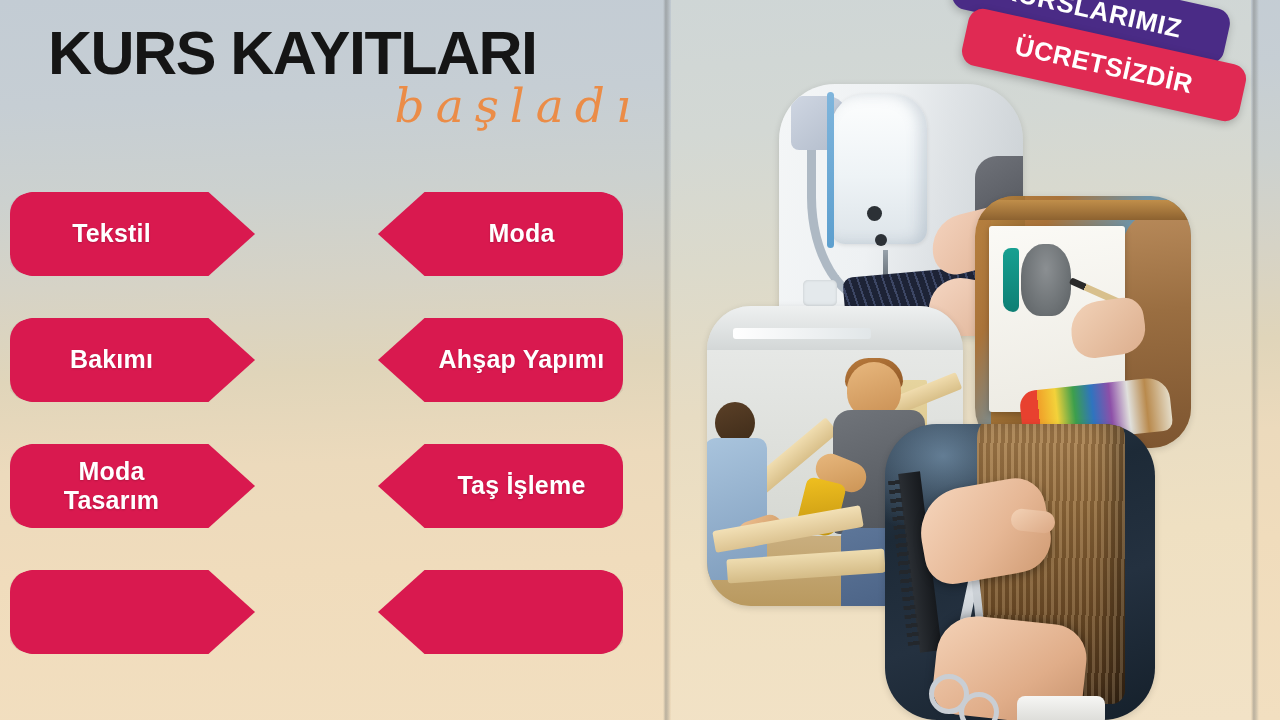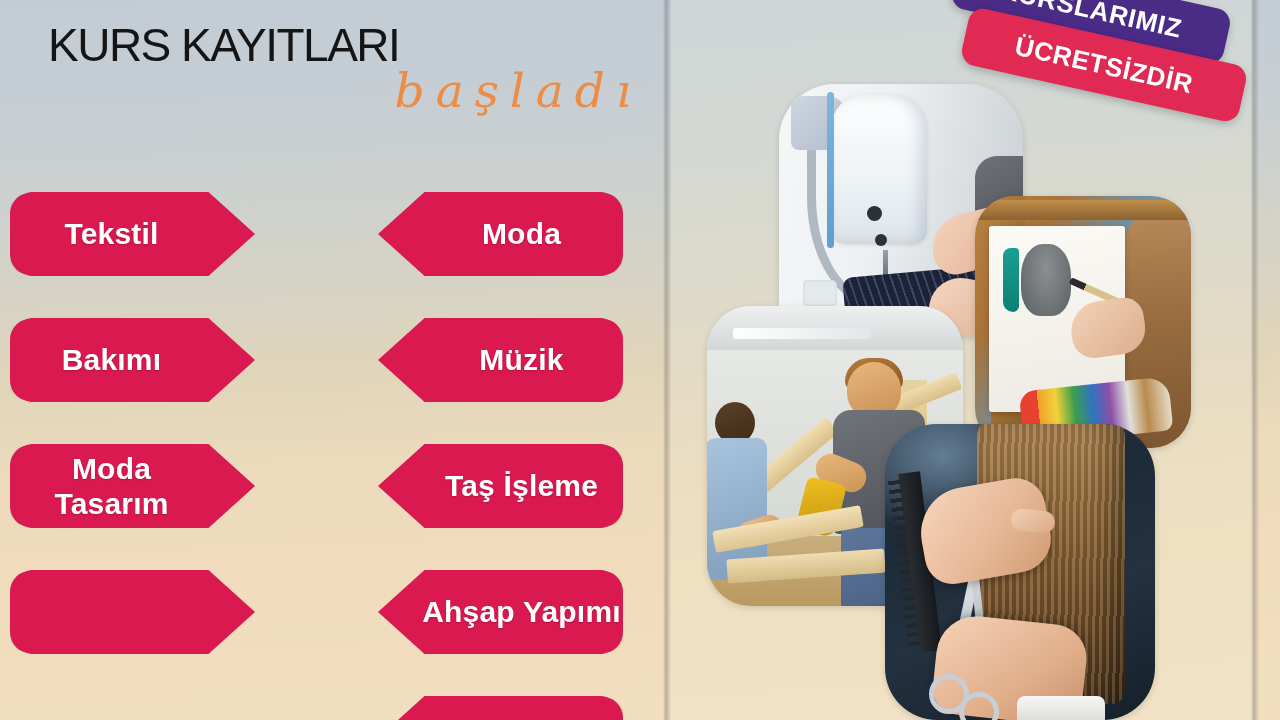--- a/index.html
+++ b/index.html
@@ -36,22 +36,22 @@
 
   .headline {
     position: absolute;
     left: 48px;
     top: 22px;
     width: 600px;
   }
   .headline-main {
     display: block;
     font-family: "Liberation Sans", sans-serif;
-    font-weight: 400;
-    font-size: 46px;
+    font-weight: 700;
+    font-size: 61px;
     line-height: 1.02;
     letter-spacing: -1.5px;
     color: #151515;
     white-space: nowrap;
   }
   .headline-script {
     display: block;
     text-align: right;
     padding-right: 6px;
     margin-top: -6px;
@@ -96,21 +96,21 @@
     clip-path: polygon(
       19% 0%, 92% 0%, 97% 5%, 100% 14%,
       100% 86%, 97% 95%, 92% 100%,
       19% 100%, 0% 50%);
     padding-left: 42px;
   }
 
   .arrow-label {
     color: #ffffff;
     font-weight: 700;
-    font-size: 30px;
+    font-size: 25px;
     line-height: 1.18;
     letter-spacing: 0.2px;
     text-align: center;
     text-shadow: 0 1px 2px rgba(0,0,0,0.18);
     white-space: pre-line;
   }
 
   
   .panel-divider {
     position: absolute;
@@ -507,27 +507,24 @@
       <div class="arrow-btn point-right">
         <span class="arrow-label"></span>
       </div>
     </div>
 
     <div class="btn-col right">
       <div class="arrow-btn point-left">
         <span class="arrow-label">Moda</span>
       </div>
       <div class="arrow-btn point-left">
-        <span class="arrow-label">Müzik</span>
+        <span class="arrow-label">Ahşap Yapımı</span>
       </div>
       <div class="arrow-btn point-left">
         <span class="arrow-label">Taş İşleme</span>
-      </div>
-      <div class="arrow-btn point-left">
-        <span class="arrow-label">Ahşap Yapımı</span>
       </div>
       <div class="arrow-btn point-left">
         <span class="arrow-label"></span>
       </div>
     </div>
   </div>
 
   <div class="photo-panel">
 
     <div class="photo sewing">

